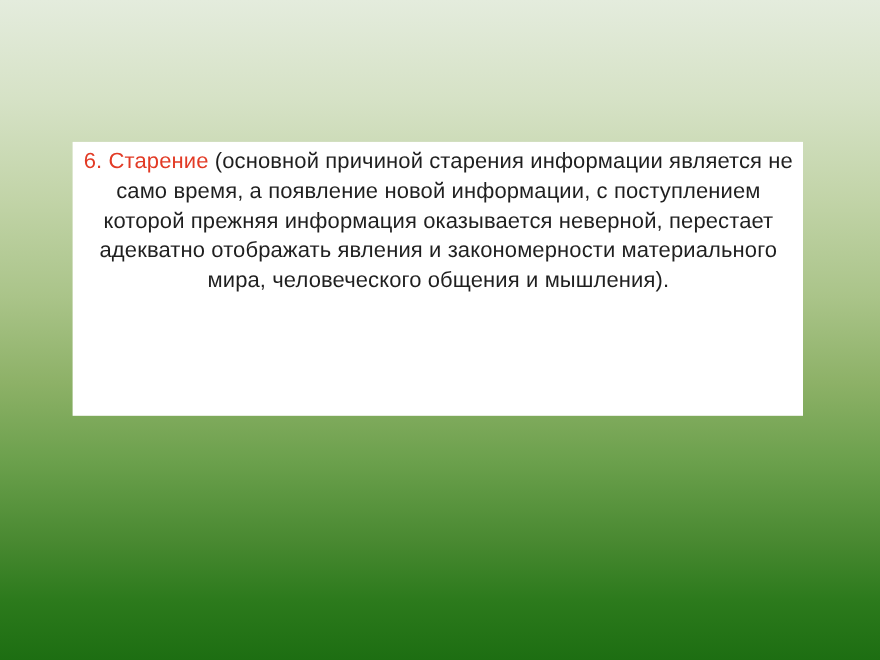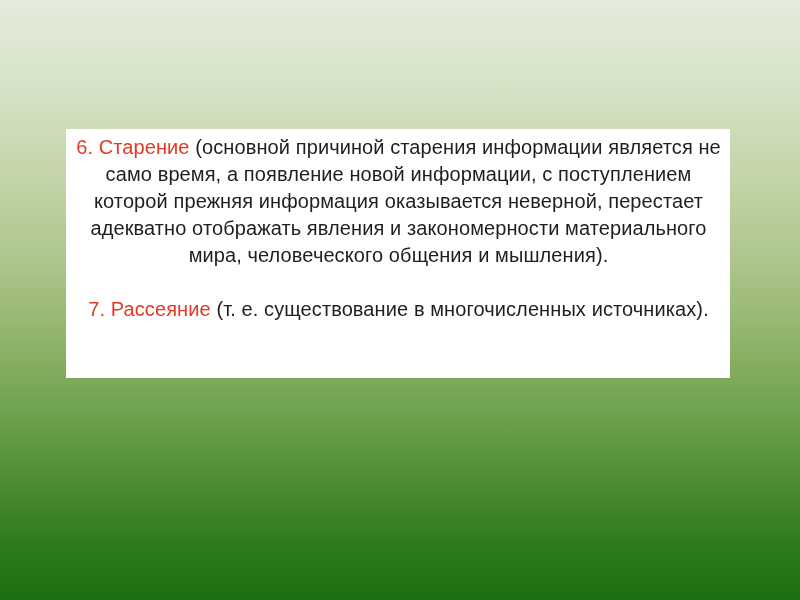--- a/index.html
+++ b/index.html
@@ -48,15 +48,14 @@
   .para .heading {
     color: #e23a25;
   }
 </style>
 </head>
 <body>
 
 <div class="slide">
   <div class="textbox">
     <p class="para"><span class="heading">6. Старение</span><span class="body"> (основной причиной старения информации является не само время, а появление новой информации, с поступлением которой прежняя информация оказывается неверной, перестает адекватно отображать явления и закономерности материального мира, человеческого общения и мышления).</span></p>
-    <p class="para"><span class="heading">7. Рассеяние</span><span class="body"> (т. е. существование в многочисленных источниках).</span></p>
   </div>
 </div>
 
 </body></html>

